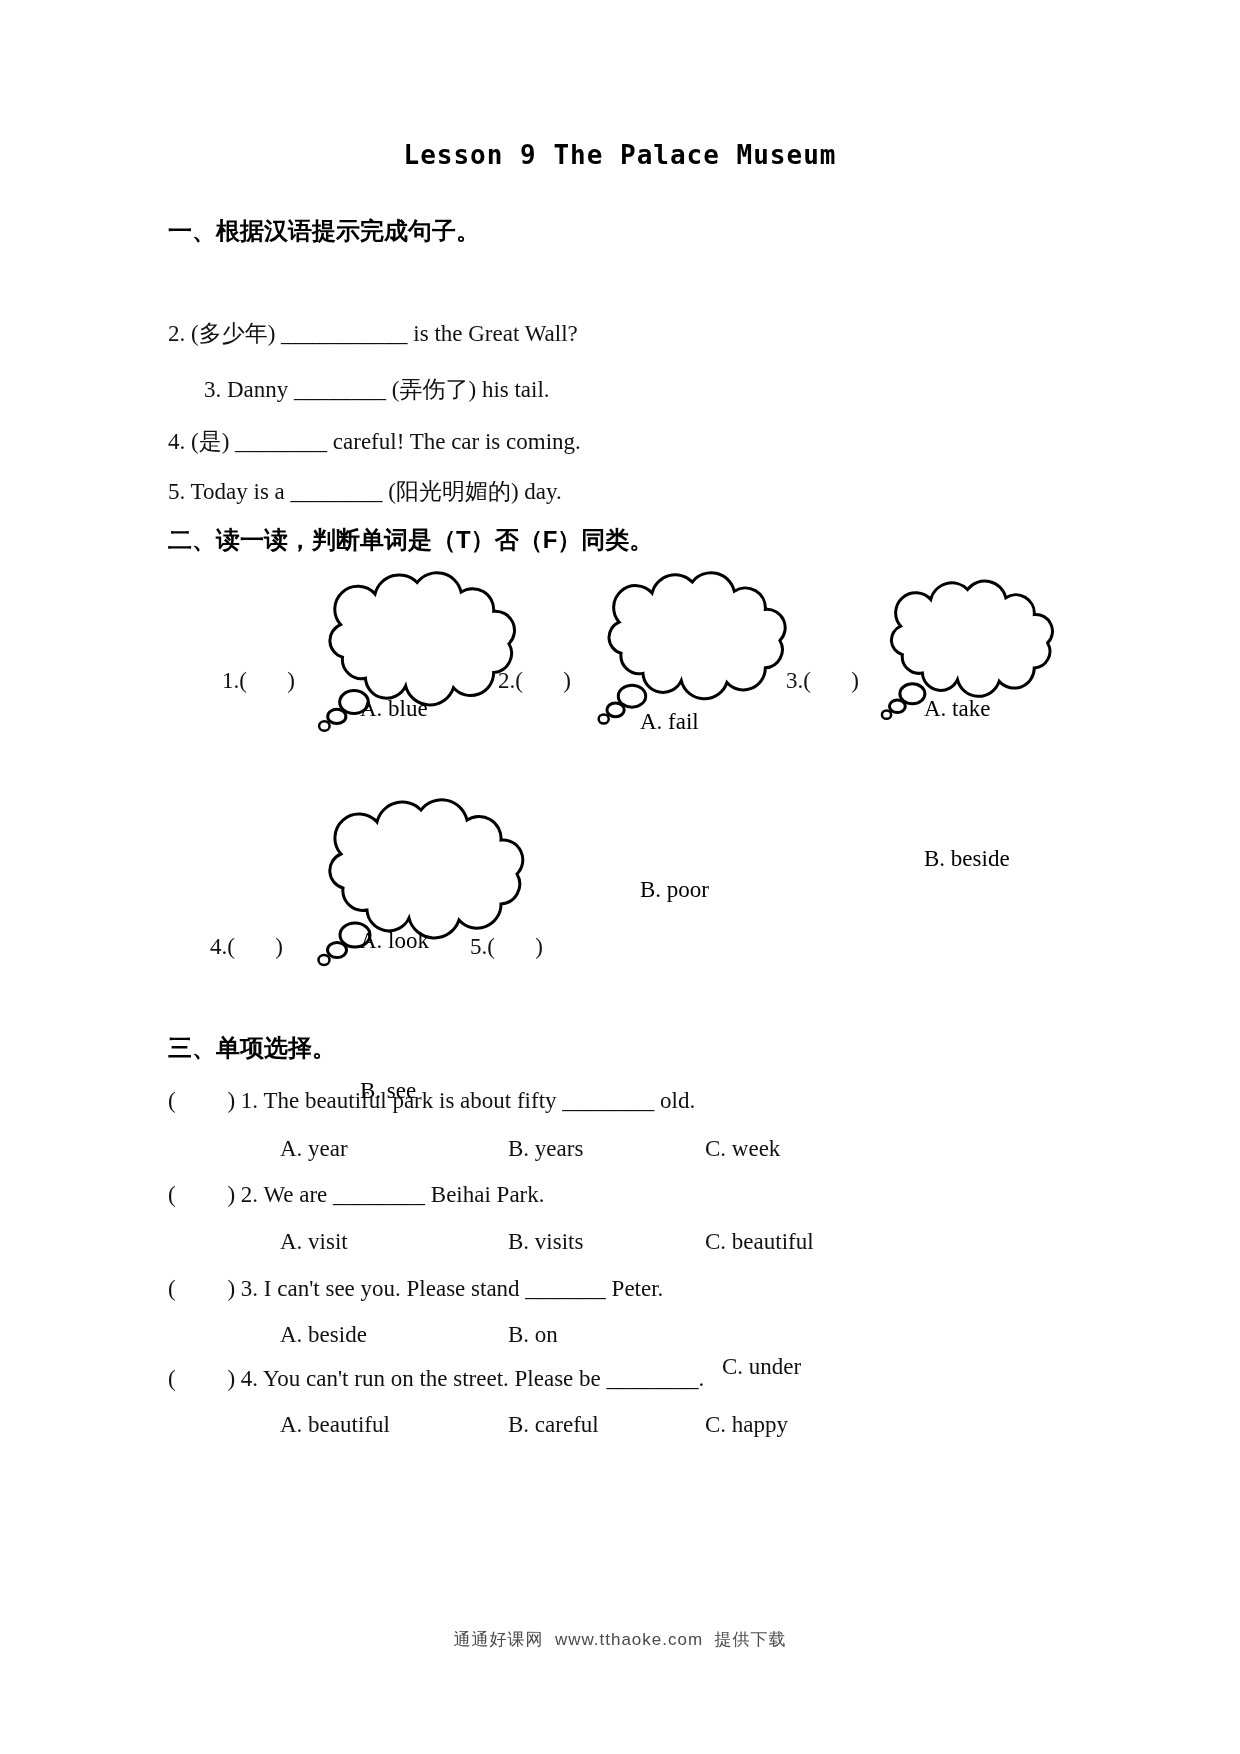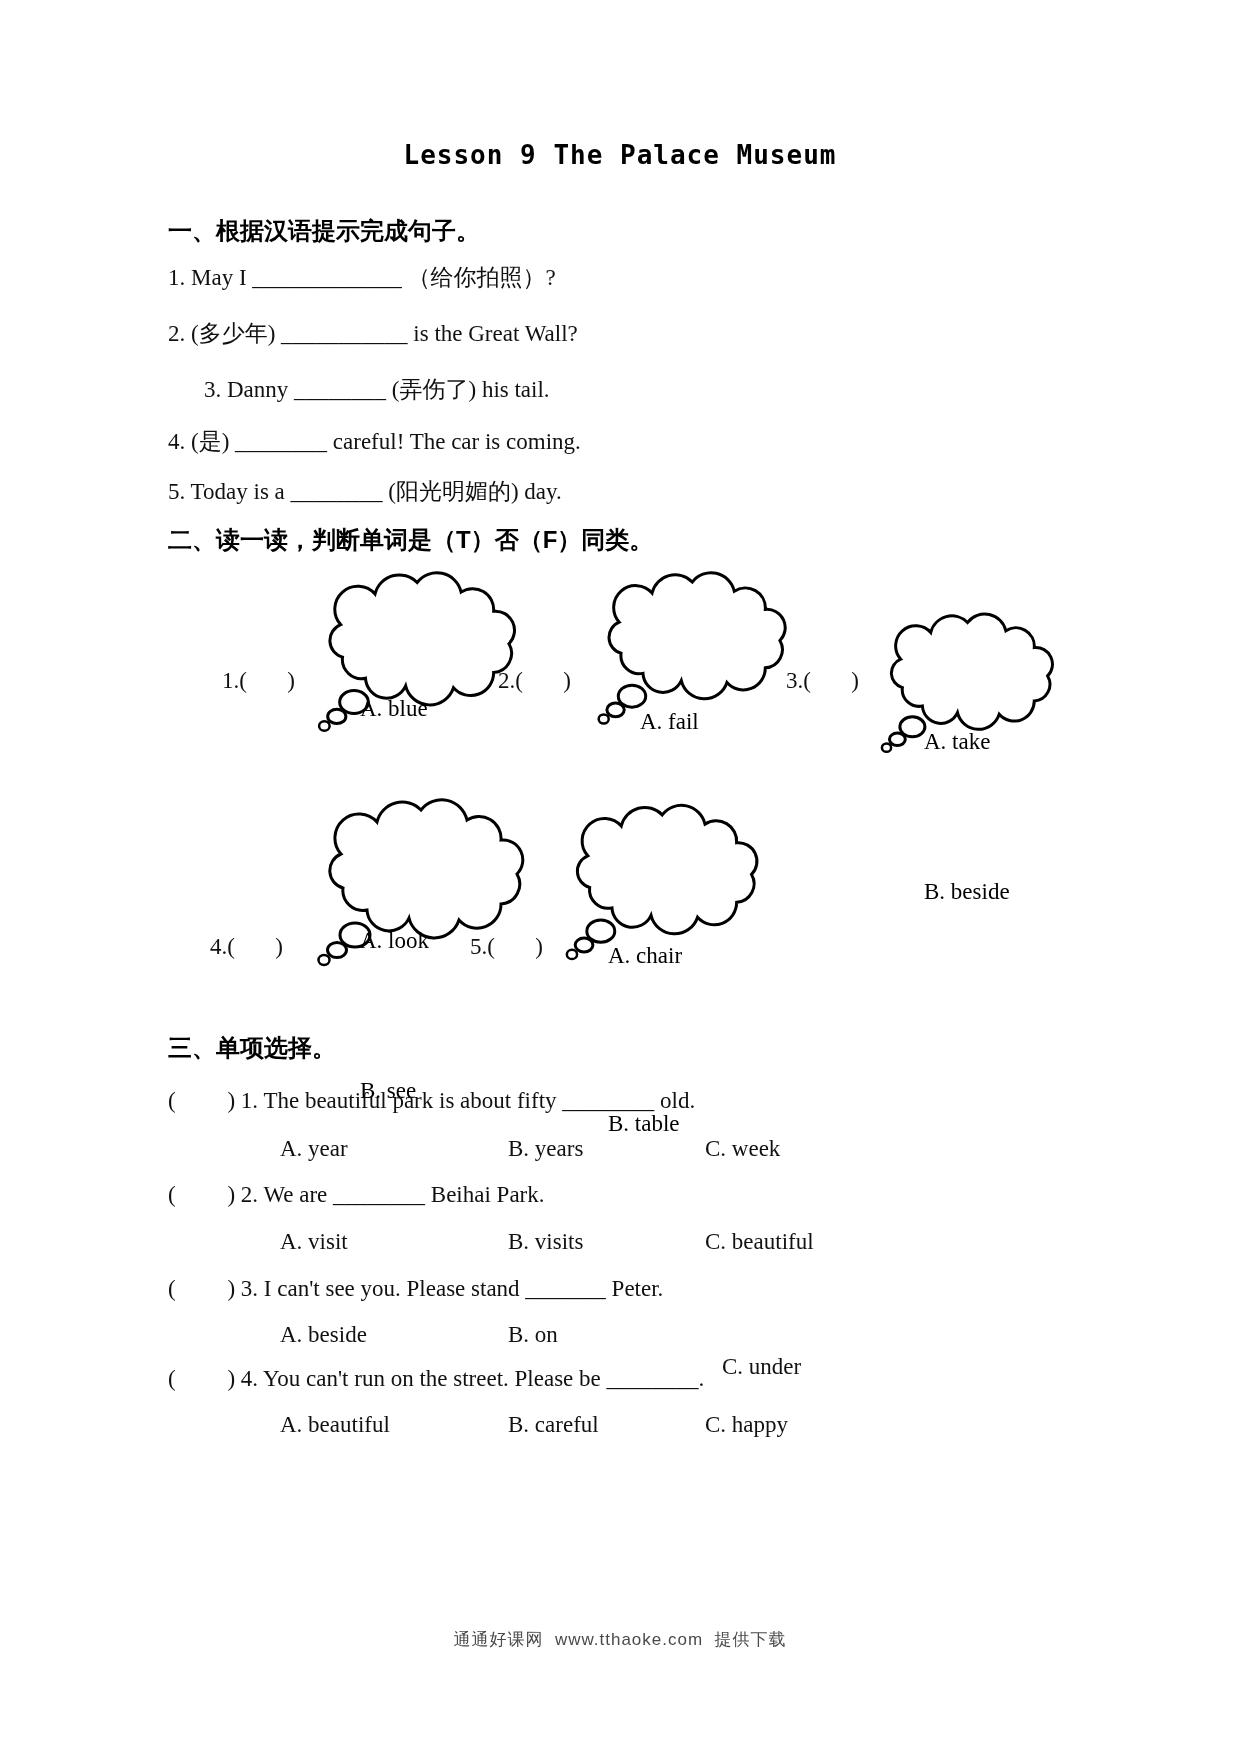--- a/index.html
+++ b/index.html
@@ -64,21 +64,20 @@
     <ellipse cx="28" cy="158" rx="9.5" ry="7.5" fill="#ffffff" stroke="#000000" stroke-width="3" vector-effect="non-scaling-stroke"></ellipse>
     <ellipse cx="15" cy="168" rx="5.5" ry="5" fill="#ffffff" stroke="#000000" stroke-width="2.5" vector-effect="non-scaling-stroke"></ellipse>
   </symbol>
 </svg>
 
 <div class="page">
 
   <div class="abs doc-title">Lesson 9 The Palace Museum</div>
 
   <div class="abs sec-heading" style="left:168px;top:215px;">一、根据汉语提示完成句子。</div>
-  <div class="abs body-line" style="left:168px;top:262px;">1. May I _____________ （给你拍照）?</div>
   <div class="abs body-line" style="left:168px;top:318px;">2. (多少年) ___________ is the Great Wall?</div>
   <div class="abs body-line" style="left:160px;top:374px;margin-left:44px;">3. Danny ________ (弄伤了) his tail.</div>
   <div class="abs body-line" style="left:168px;top:426px;">4. (是) ________ careful! The car is coming.</div>
   <div class="abs body-line" style="left:168px;top:476px;">5. Today is a ________ (阳光明媚的) day.</div>
 
   <div class="abs sec-heading" style="left:168px;top:524px;">二、读一读，判断单词是（T）否（F）同类。</div>
 
   <div class="abs paren-label" style="left:222px;top:668px;">1.(       )</div>
   <div class="bubble" style="left:310px;top:560px;width:220px;height:178px;">
     <svg preserveAspectRatio="none">
@@ -95,21 +94,21 @@
     <svg preserveAspectRatio="none">
         <use href="#cloud-shape"></use>
       </svg>
     <div class="words gap-wide">
       <div>A. fail</div>
       <div>B. poor</div>
     </div>
   </div>
 
   <div class="abs paren-label" style="left:786px;top:668px;">3.(       )</div>
-  <div class="bubble" style="left:874px;top:593px;width:192px;height:175px;">
+  <div class="bubble" style="left:874px;top:560px;width:192px;height:175px;">
     <svg preserveAspectRatio="none">
         <use href="#cloud-shape"></use>
       </svg>
     <div class="words">
       <div>A. take</div>
       <div>B. beside</div>
     </div>
   </div>
 
   <div class="abs paren-label" style="left:210px;top:934px;">4.(       )</div>
@@ -117,29 +116,20 @@
     <svg preserveAspectRatio="none">
         <use href="#cloud-shape"></use>
       </svg>
     <div class="words shift-right">
       <div>A. look</div>
       <div>B. see</div>
     </div>
   </div>
 
   <div class="abs paren-label" style="left:470px;top:934px;">5.(       )</div>
-  <div class="bubble" style="left:558px;top:792px;width:214px;height:175px;">
-    <svg preserveAspectRatio="none">
-        <use href="#cloud-shape"></use>
-      </svg>
-    <div class="words gap-wide">
-      <div>A. chair</div>
-      <div>B. table</div>
-    </div>
-  </div>
 
   <div class="abs sec-heading" style="left:168px;top:1032px;">三、单项选择。</div>
 
   <div class="abs body-line" style="left:168px;top:1088px;">(         ) 1. The beautiful park is about fifty ________ old.</div>
   <div class="opt-row" style="top:1136px;">
     <span class="opt-a">A. year</span>
     <span class="opt-b">B. years</span>
     <span class="opt-c">C. week</span>
   </div>
 

